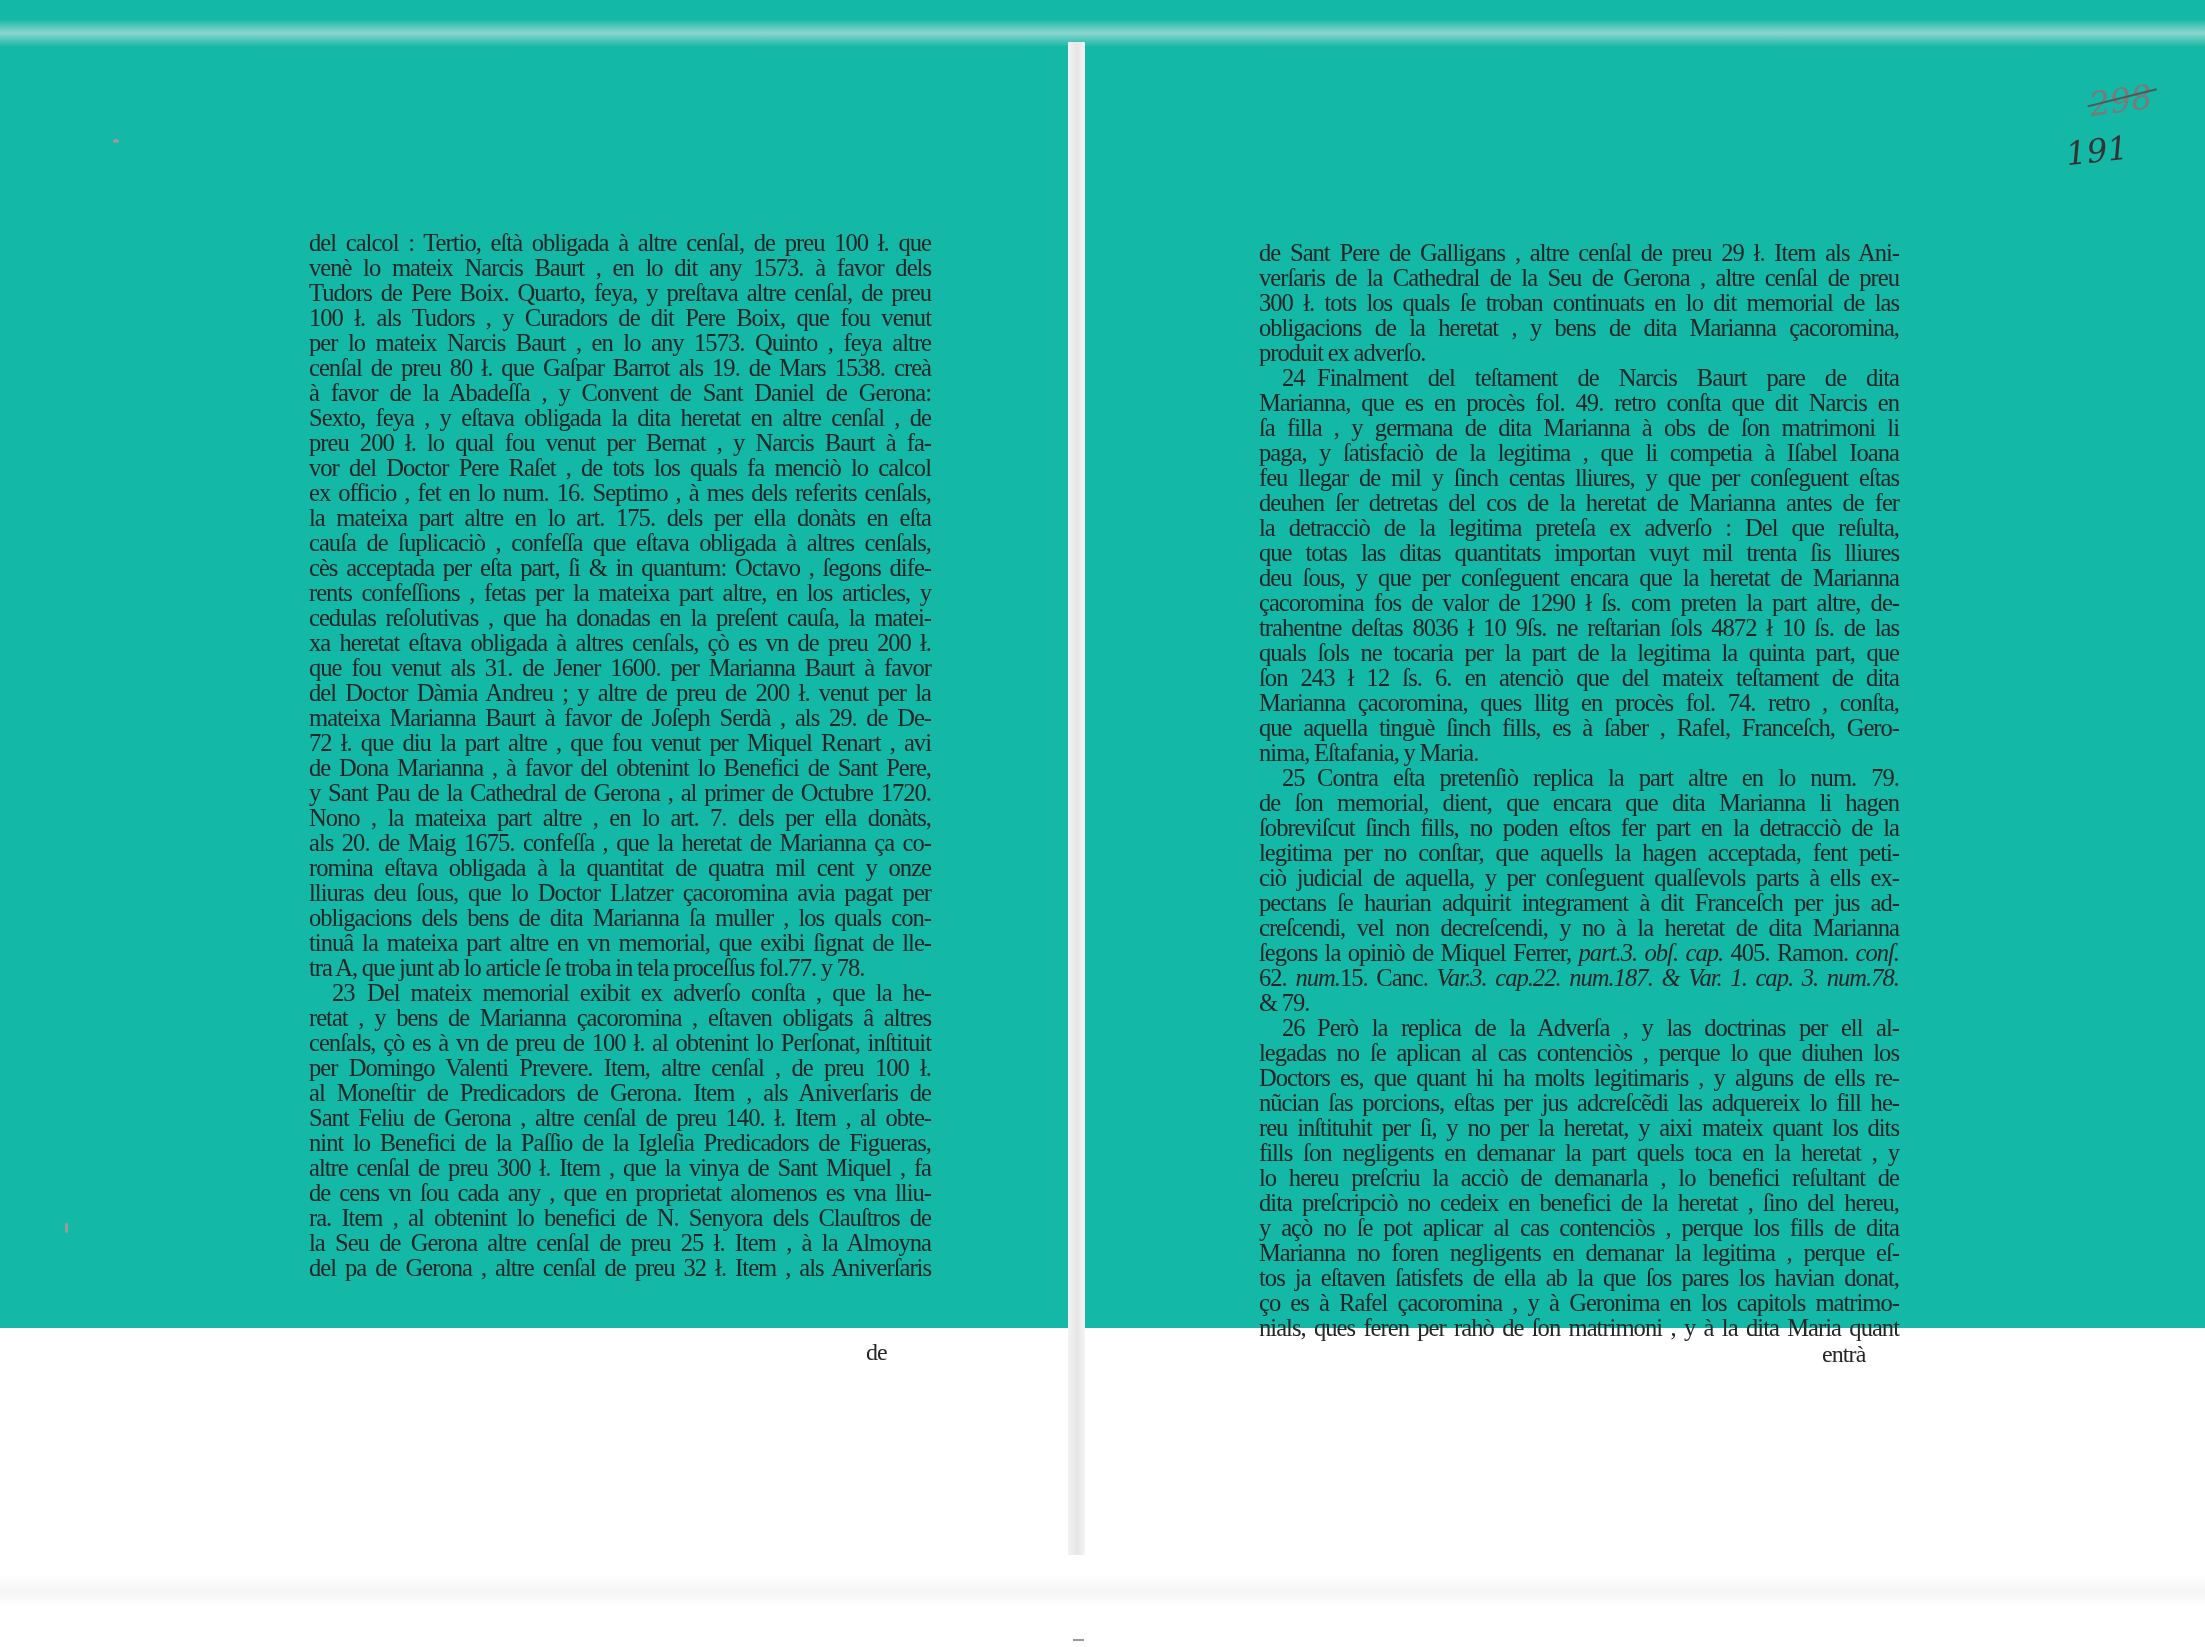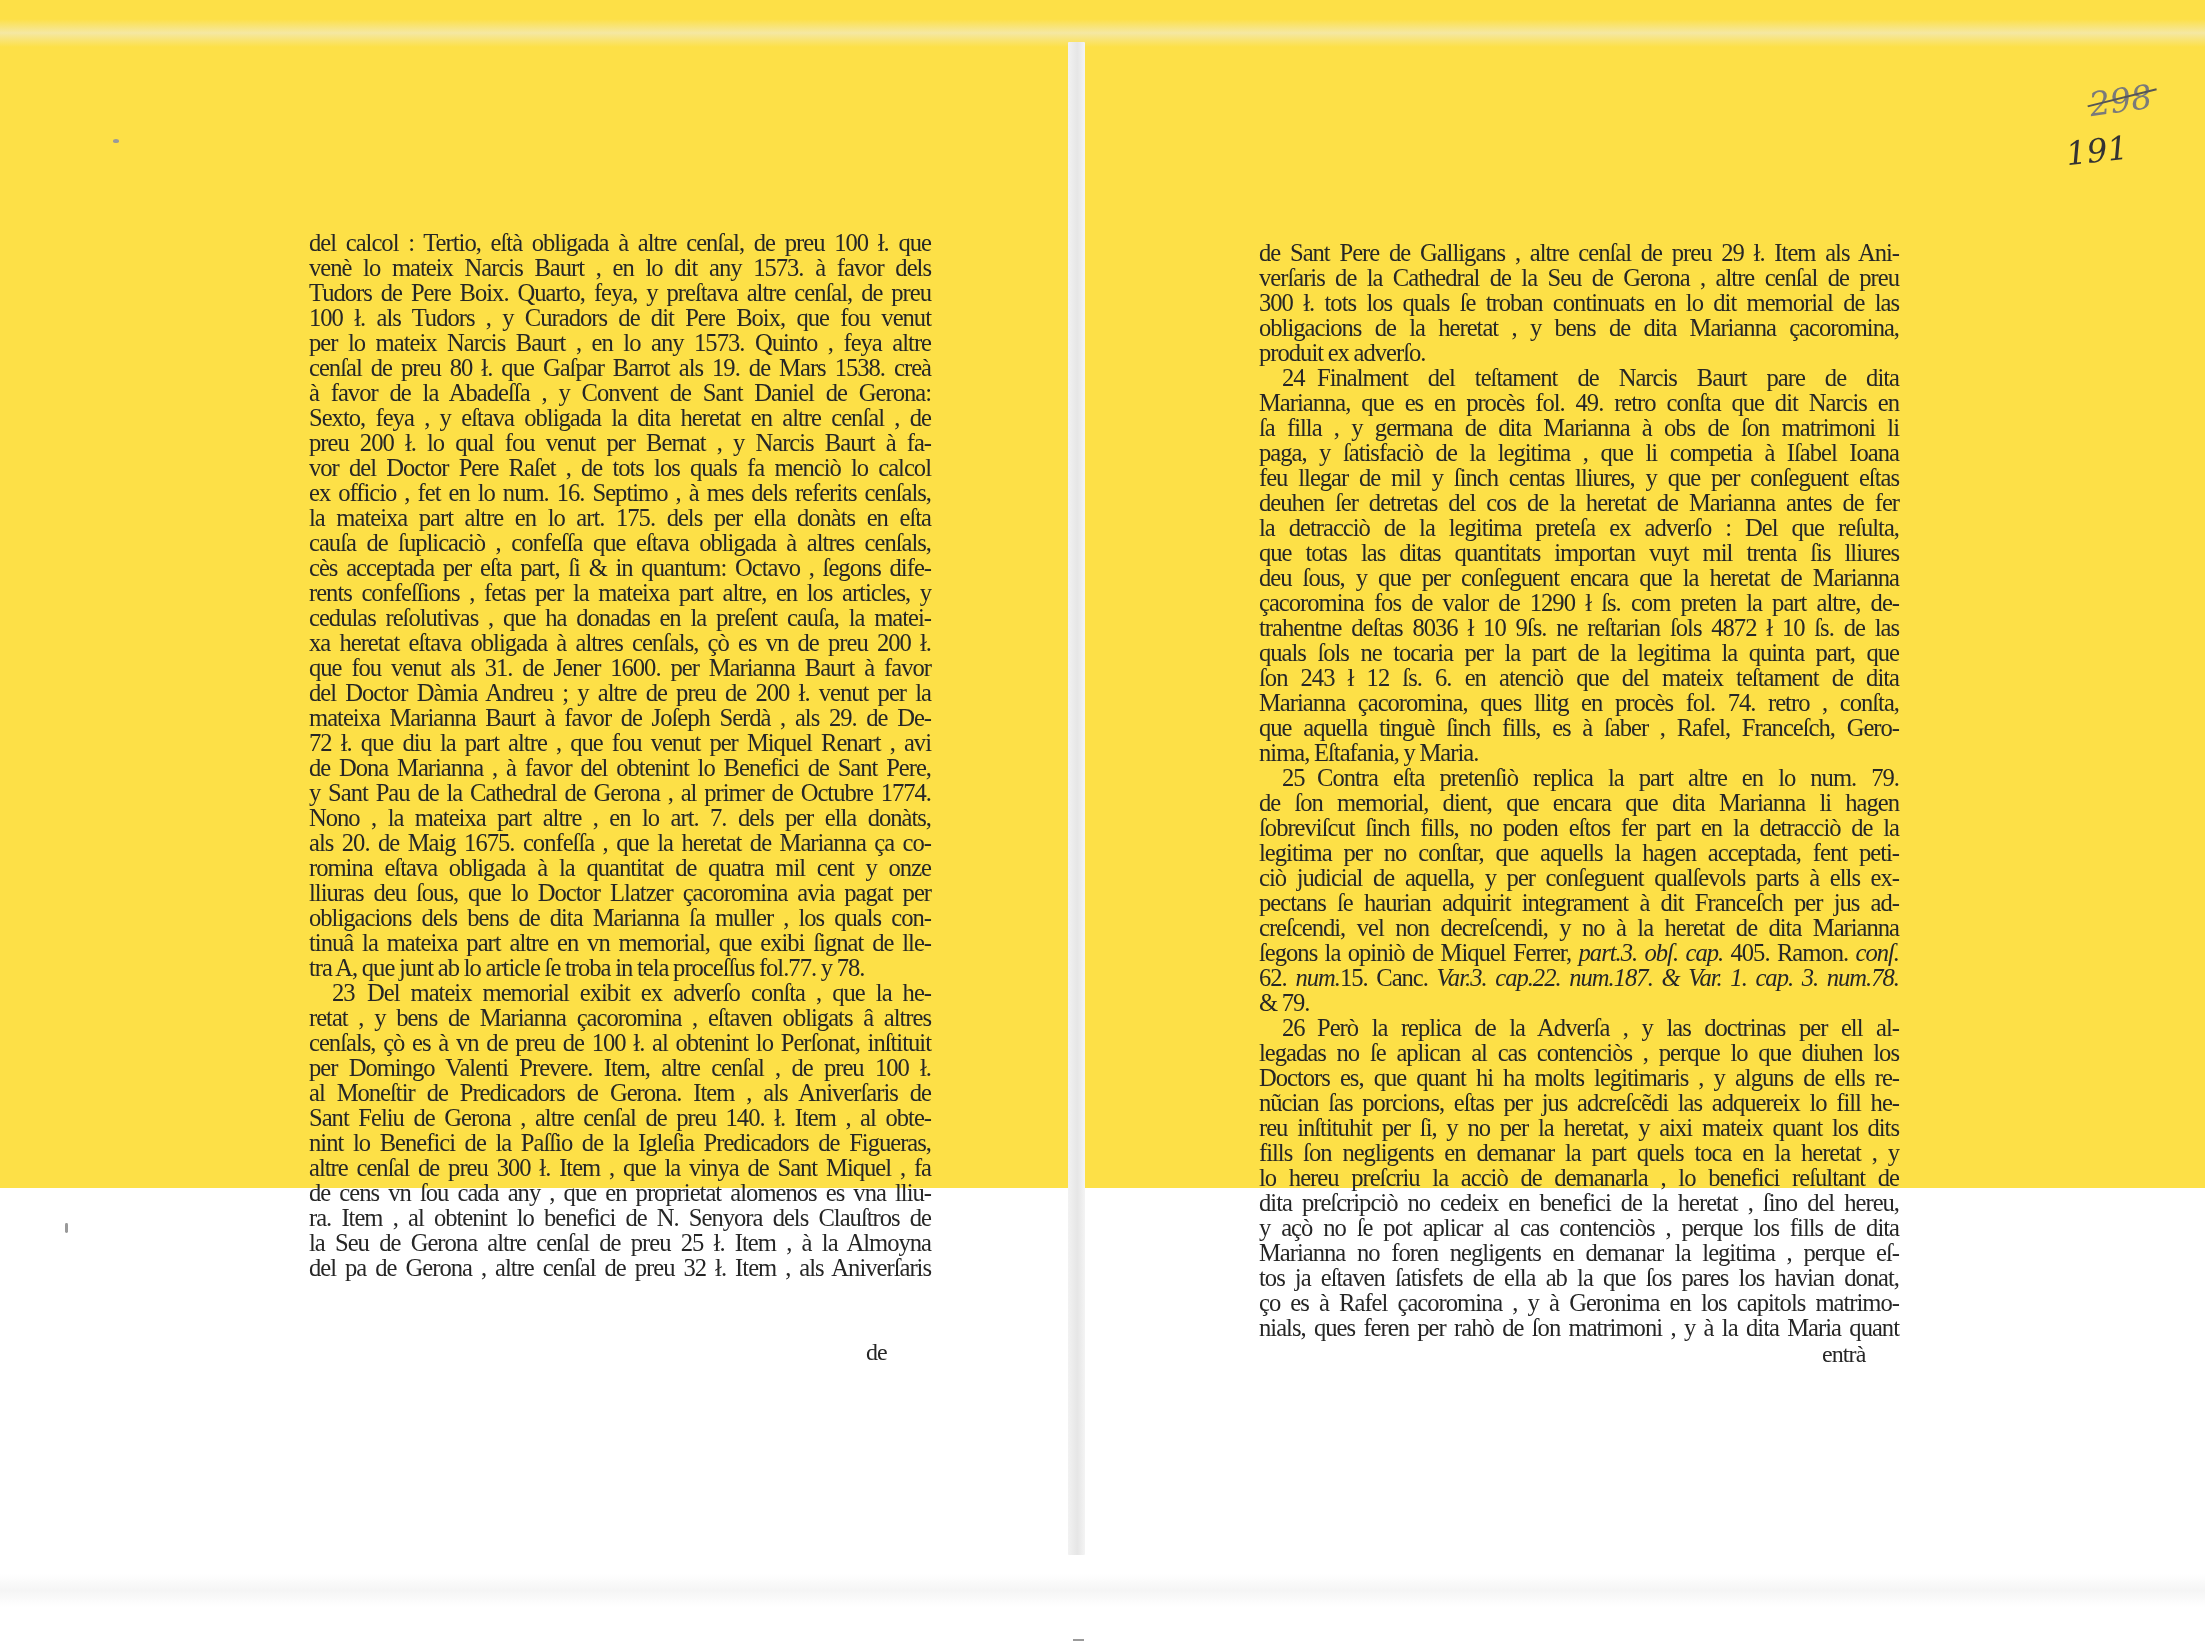--- a/index.html
+++ b/index.html
@@ -3,21 +3,21 @@
 <meta charset="utf-8">
 <style>
   html, body { margin:0; padding:0; }
   body {
     width:2205px; height:1648px; position:relative; overflow:hidden;
     background:#ffffff;
     font-family:"Liberation Serif","DejaVu Serif",serif;
     color:#2a2a2a;
   }
   .page {
-    position:absolute; top:0; height:1188px; background:#fde047;
+    position:absolute; top:0; height:1328px; background:#14b8a6;
   }
   #page-left  { left:0; width:1109px; }
   #page-right { left:1109px; width:1096px; }
   .top-shadow {
     position:absolute; left:0; right:0; top:18.6px; height:28px;
     background:linear-gradient(to bottom, rgba(240,240,240,0) 0%, rgba(238,238,238,0.55) 50%, rgba(240,240,240,0) 100%);
   }
   .bottom-shadow {
     position:absolute; left:0; right:0; top:1574px; height:32.5px;
     background:linear-gradient(to bottom, rgba(240,240,240,0) 0%, rgba(235,235,235,0.5) 50%, rgba(240,240,240,0) 100%);
@@ -86,21 +86,21 @@
       <div class="line">cauſa de ſuplicaciò , confeſſa que eſtava obligada à altres cenſals,</div>
       <div class="line">cès acceptada per eſta part, ſi &amp; in quantum: Octavo , ſegons dife-</div>
       <div class="line">rents confeſſions , fetas per la mateixa part altre, en los articles, y</div>
       <div class="line">cedulas reſolutivas , que ha donadas en la preſent cauſa, la matei-</div>
       <div class="line">xa heretat eſtava obligada à altres cenſals, çò es vn de preu 200 ł.</div>
       <div class="line">que fou venut als 31. de Jener 1600. per Marianna Baurt à favor</div>
       <div class="line">del Doctor Dàmia Andreu ; y altre de preu de 200 ł. venut per la</div>
       <div class="line">mateixa Marianna Baurt à favor de Joſeph Serdà , als 29. de De-</div>
       <div class="line">72 ł. que diu la part altre , que fou venut per Miquel Renart , avi</div>
       <div class="line">de Dona Marianna , à favor del obtenint lo Benefici de Sant Pere,</div>
-      <div class="line">y Sant Pau de la Cathedral de Gerona , al primer de Octubre 1774.</div>
+      <div class="line">y Sant Pau de la Cathedral de Gerona , al primer de Octubre 1720.</div>
       <div class="line">Nono , la mateixa part altre , en lo art. 7. dels per ella donàts,</div>
       <div class="line">als 20. de Maig 1675. confeſſa , que la heretat de Marianna ça co-</div>
       <div class="line">romina eſtava obligada à la quantitat de quatra mil cent y onze</div>
       <div class="line">lliuras deu ſous, que lo Doctor Llatzer çacoromina avia pagat per</div>
       <div class="line">obligacions dels bens de dita Marianna ſa muller , los quals con-</div>
       <div class="line">tinuâ la mateixa part altre en vn memorial, que exibi ſignat de lle-</div>
       <div class="line last">tra A, que junt ab lo article ſe troba in tela proceſſus fol.77. y 78.</div>
       <div class="line with-num">
         <span class="para-num">23</span>
         <span class="rest">Del mateix memorial exibit ex adverſo conſta , que la he-</span>

